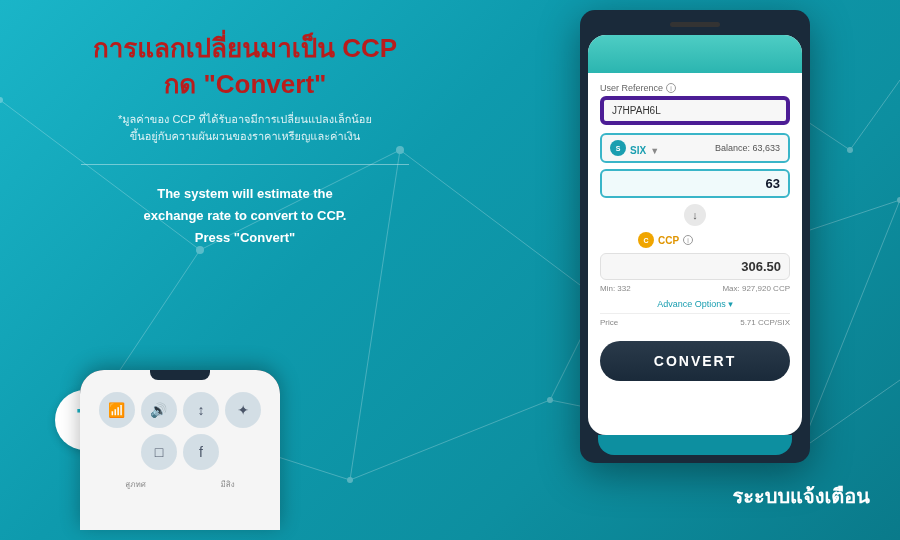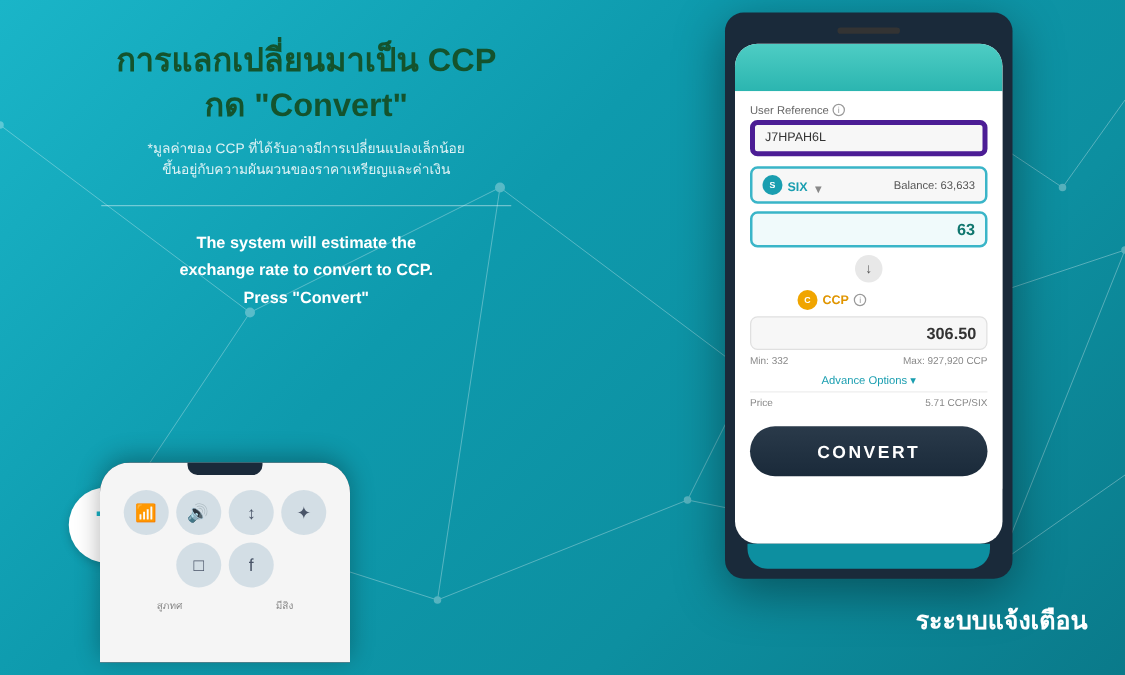--- a/index.html
+++ b/index.html
@@ -23,21 +23,21 @@
     
     .left-panel {
       width: 490px;
       padding: 30px 40px;
       display: flex;
       flex-direction: column;
       justify-content: flex-start;
     }
 
     .main-title {
-      color: #14532d;
+      color: #b91c1c;
       font-size: 26px;
       font-weight: 700;
       line-height: 1.4;
       margin-bottom: 8px;
       text-align: center;
     }
 
     .note-text {
       color: rgba(255,255,255,0.85);
       font-size: 11px;
@@ -271,21 +271,21 @@
       color: #555;
     }
 
     .amount-input {
       background: #f0fafb;
       border: 2px solid #3ab5c8;
       border-radius: 6px;
       padding: 5px 8px;
       font-size: 13px;
       font-weight: 700;
-      color: #0f766e;
+      color: #0f172a;
       width: 100%;
       text-align: right;
       margin-bottom: 6px;
     }
 
     .swap-btn {
       display: flex;
       justify-content: center;
       margin-bottom: 6px;
     }

